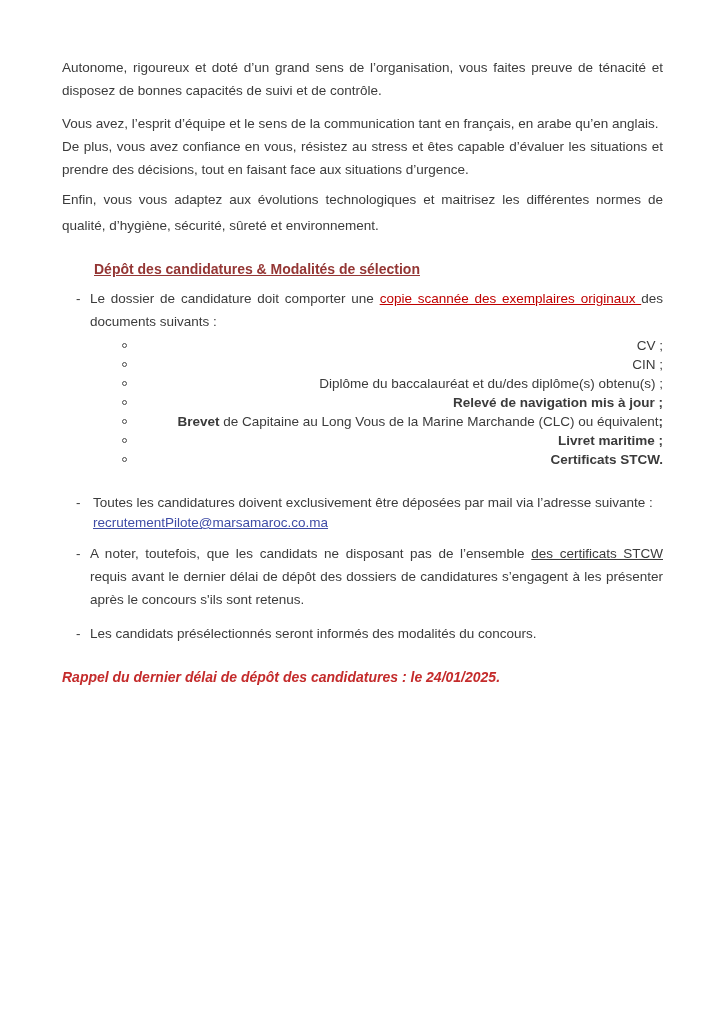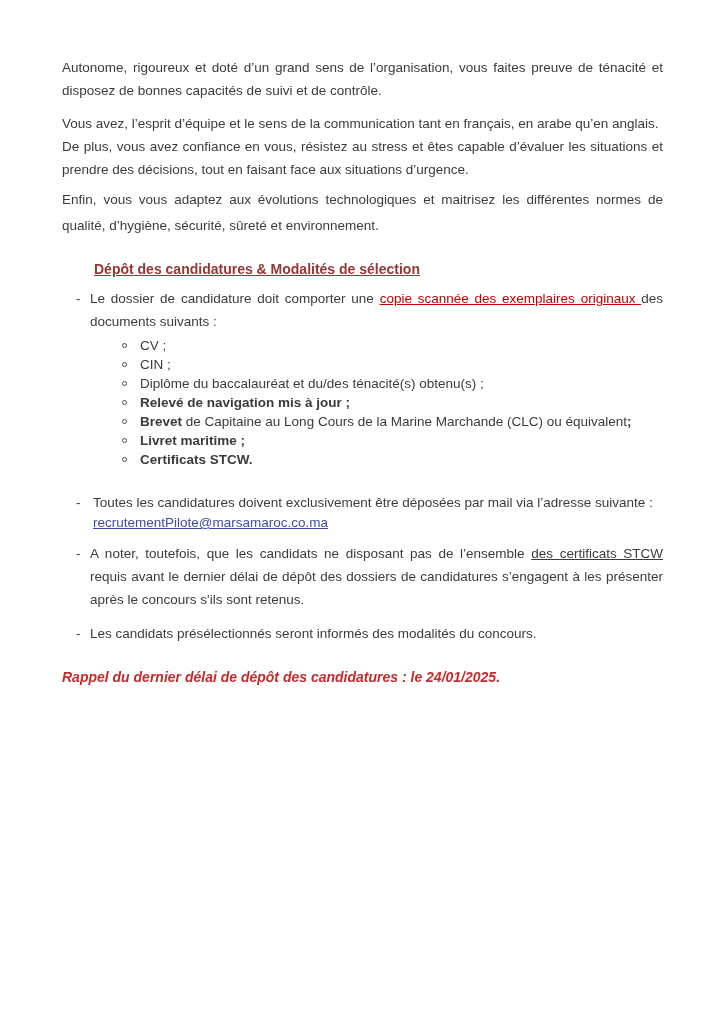--- a/index.html
+++ b/index.html
@@ -49,20 +49,21 @@
 
   .docs {
     list-style: none;
     margin: 3px 0 0 0;
     padding: 0 0 0 59px;
   }
   .docs li {
     position: relative;
     padding-left: 19px;
     line-height: 19px;
+    text-align: right;
   }
   .docs li .ring {
     position: absolute;
     left: 1px;
     top: 7px;
     width: 5px;
     height: 5px;
     border: 1px solid #4a4a4a;
     border-radius: 50%;
     box-sizing: border-box;
@@ -115,29 +116,29 @@
     <li>
       <span class="ring"></span>
       <span>CV ;</span>
     </li>
     <li>
       <span class="ring"></span>
       <span>CIN ;</span>
     </li>
     <li>
       <span class="ring"></span>
-      <span>Diplôme du baccalauréat et du/des ténacité(s) obtenu(s) ;</span>
+      <span>Diplôme du baccalauréat et du/des diplôme(s) obtenu(s) ;</span>
     </li>
     <li class="b">
       <span class="ring"></span>
       <span>Relevé de navigation mis à jour ;</span>
     </li>
     <li>
       <span class="ring"></span>
-      <span class="b">Brevet</span><span> de Capitaine au Long Cours de la Marine Marchande (CLC) ou équivalent</span><span class="b">;</span>
+      <span class="b">Brevet</span><span> de Capitaine au Long Vous de la Marine Marchande (CLC) ou équivalent</span><span class="b">;</span>
     </li>
     <li class="b">
       <span class="ring"></span>
       <span>Livret maritime ;</span>
     </li>
     <li class="b">
       <span class="ring"></span>
       <span>Certificats STCW.</span>
     </li>
   </ul>

